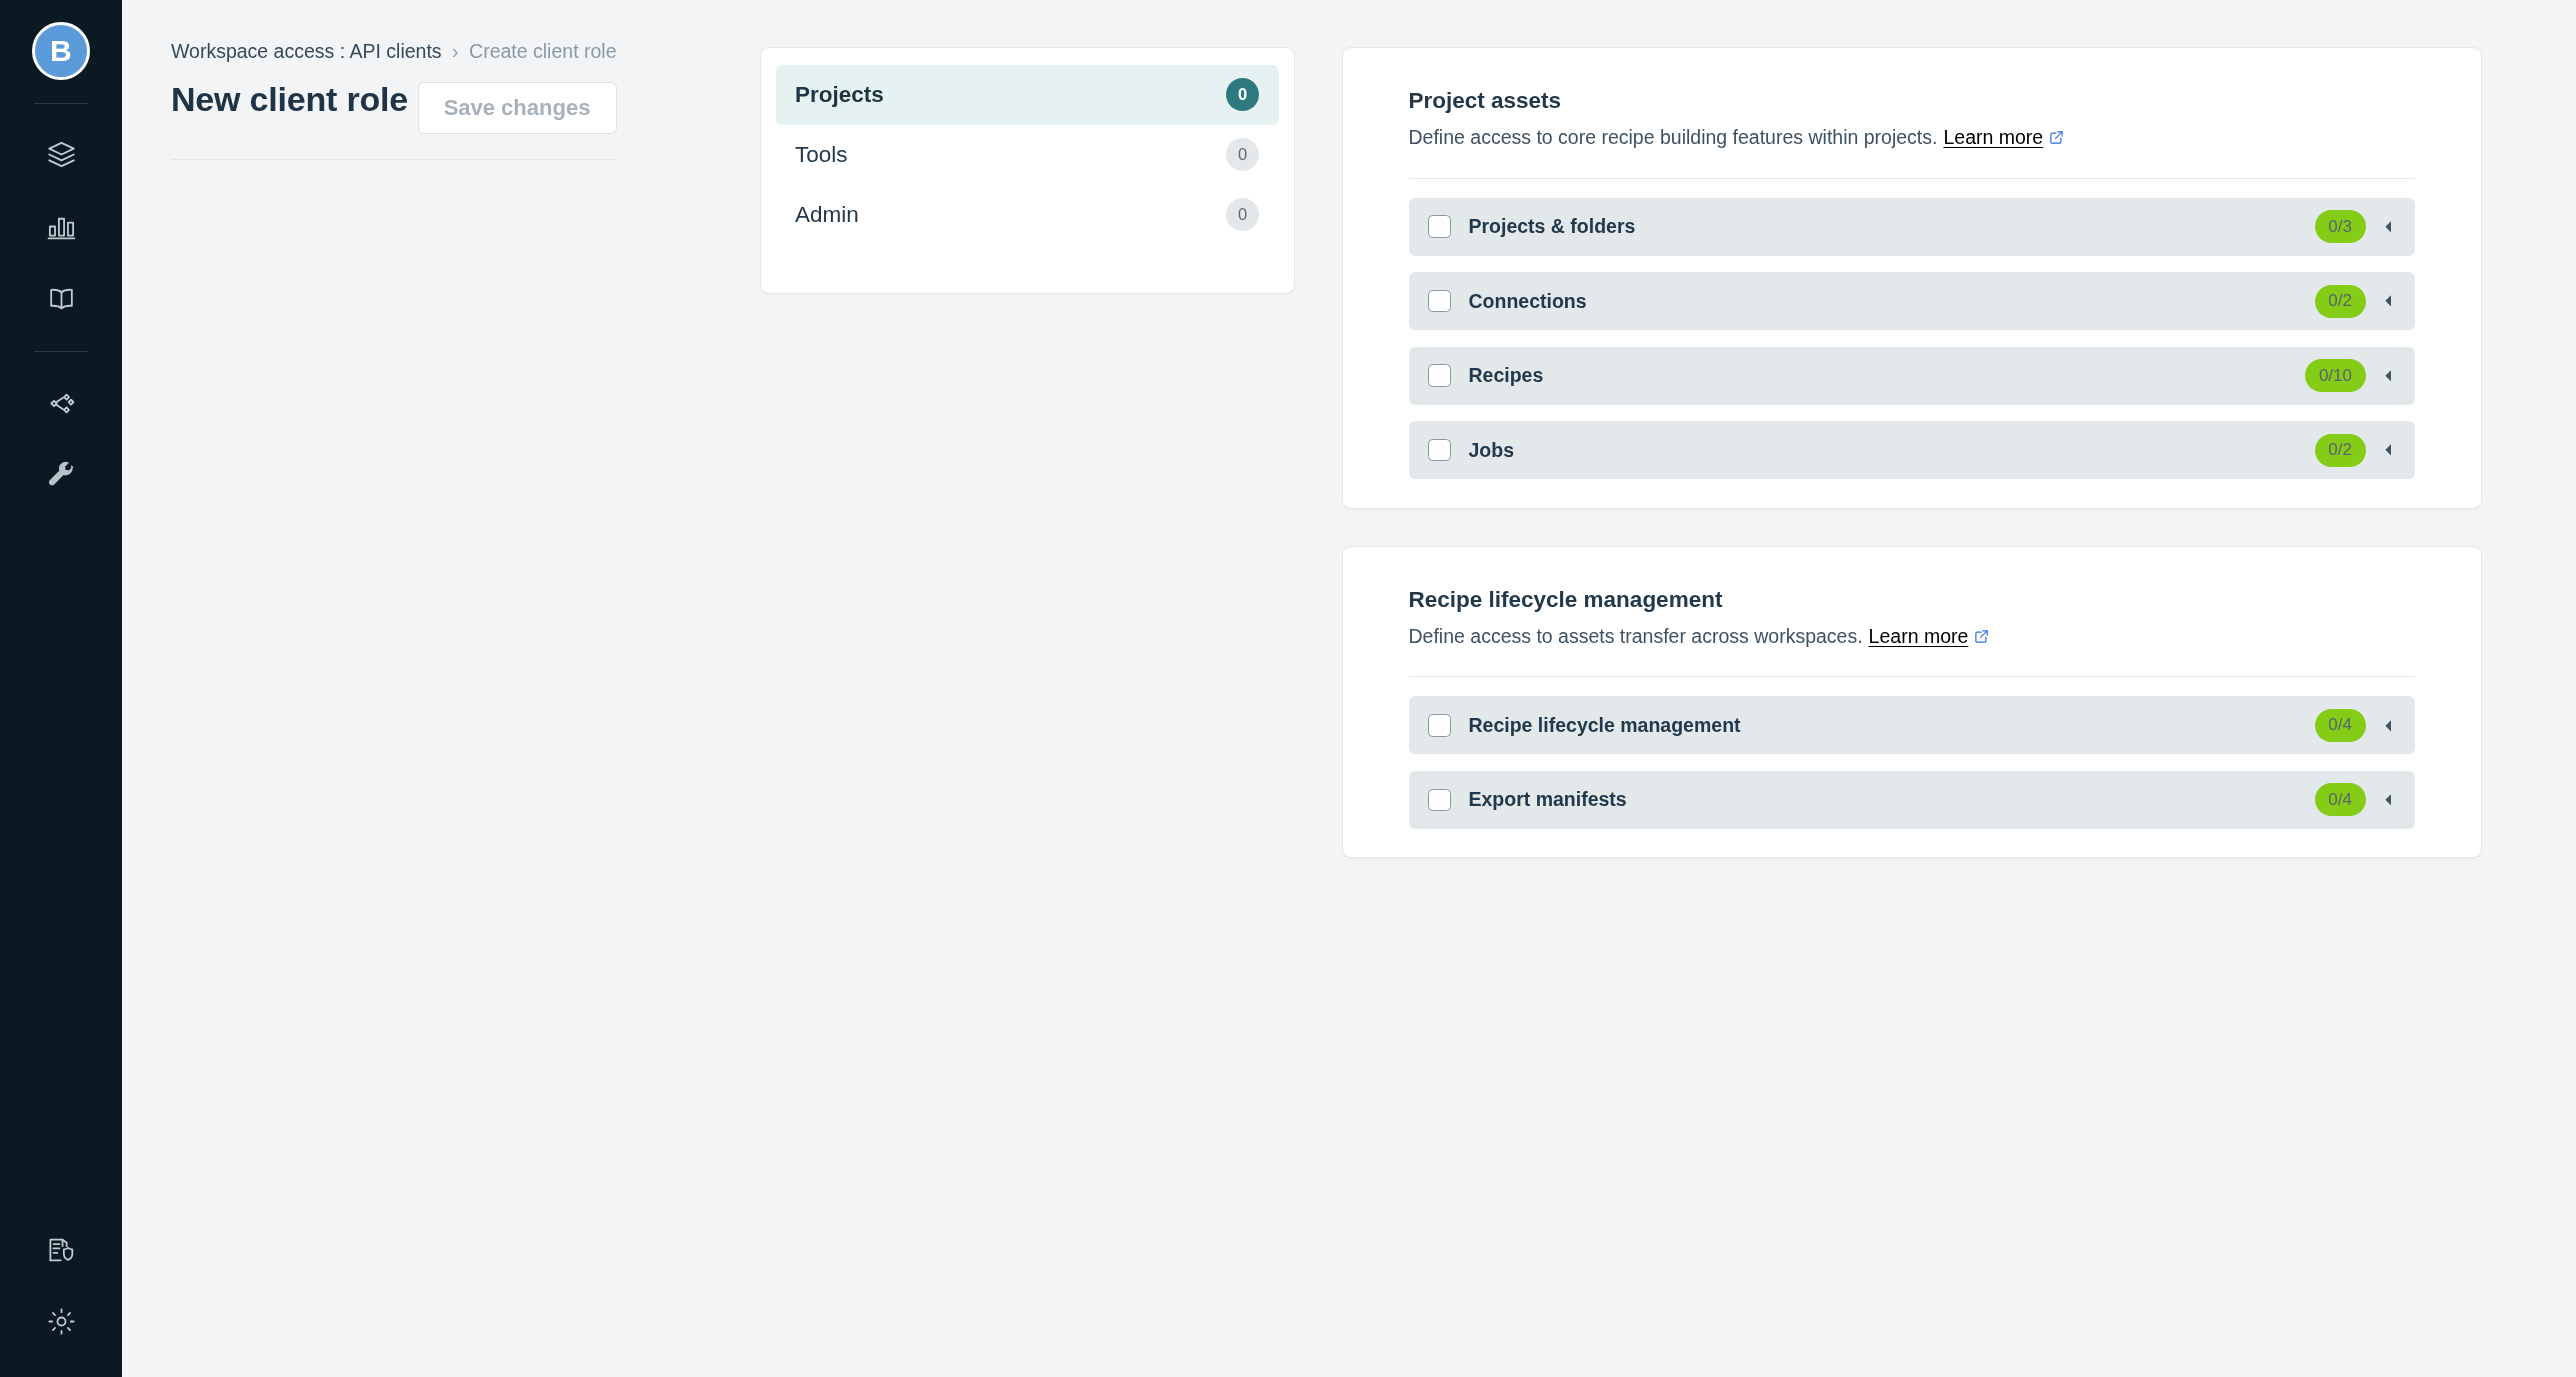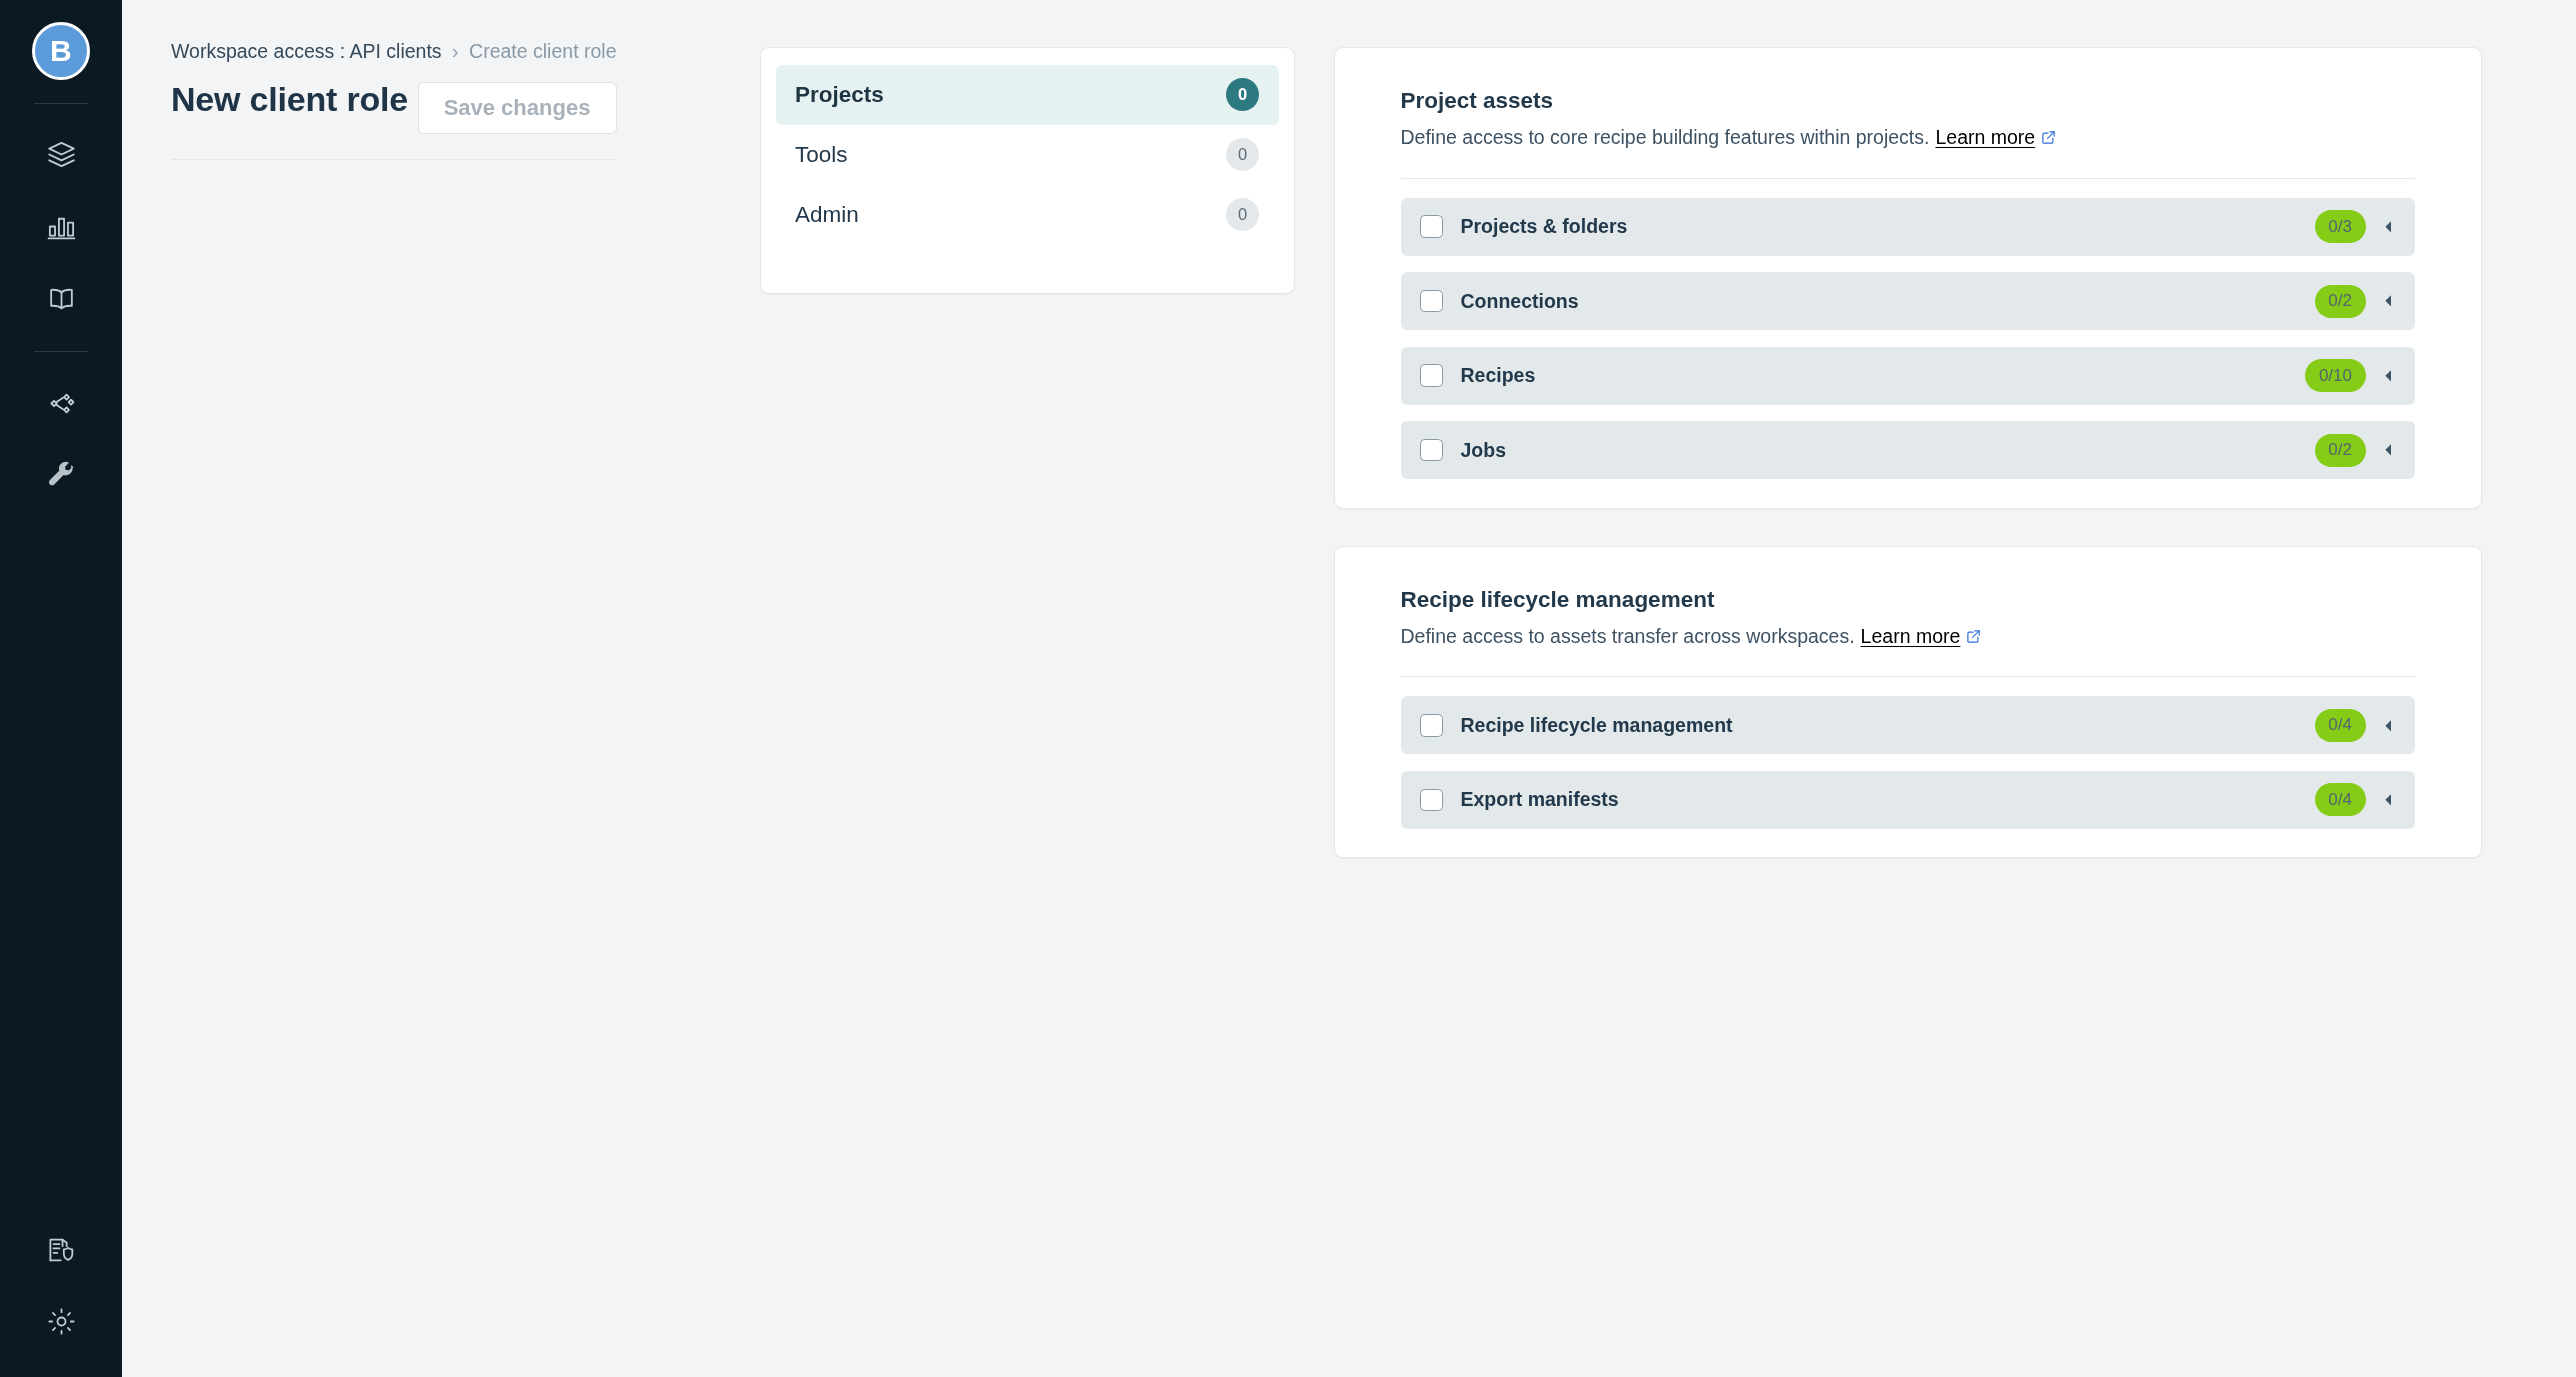--- a/index.html
+++ b/index.html
@@ -56,21 +56,21 @@
     position: absolute; right: 94px; top: 82px;
     width: 199px; height: 52px; border-radius: 6px;
     background: #ffffff; border: 0.7px solid #dfe3e6;
     color: #a9b2ba; font-size: 22px; font-weight: 600;
     display: flex; align-items: center; justify-content: center;
     cursor: default;
   }
 
   .header-rule { height: 0.7px; background: #e2e6e9; margin: 40px 0 0 0; }
 
-  .body { flex: 1 1 auto; display: flex; gap: 0; padding: 47px 94px 0 49px; overflow: hidden; }
+  .body { flex: 1 1 auto; display: flex; gap: 8px; padding: 47px 94px 0 49px; overflow: hidden; }
 
   
   .nav-card {
     width: 535px; flex: 0 0 535px;
     background: #ffffff; border: 0.7px solid #e4e8ea; border-radius: 9px;
     padding: 16.5px 15px; height: 247px;
     box-shadow: 0 0.7px 1.5px rgba(16,24,40,.04);
   }
   .nav-item {
     height: 60px; border-radius: 6px; padding: 0 19.5px;

